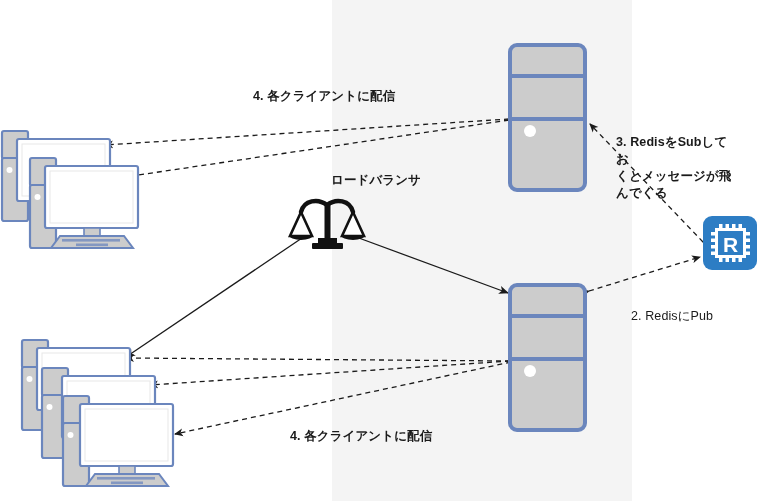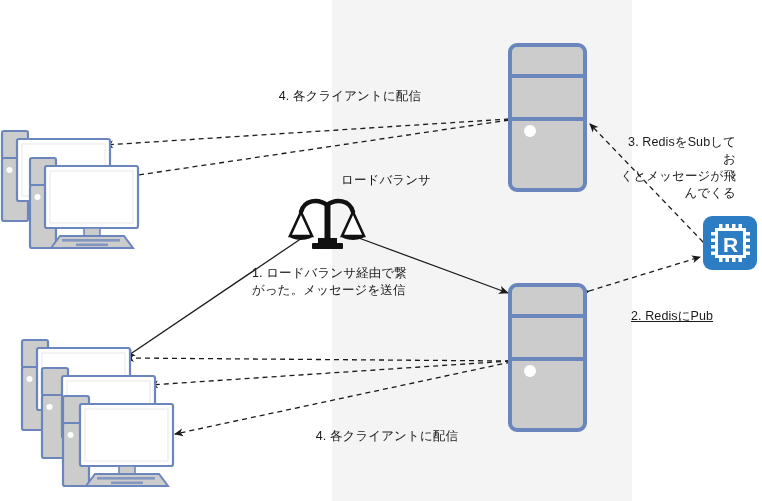--- a/index.html
+++ b/index.html
@@ -30,21 +30,21 @@
     height: 501px;
   }
   .lbl {
     position: absolute;
     color: #1a1a1a;
     font-size: 12.5px;
     line-height: 17px;
     white-space: pre-line;
     letter-spacing: 0.1px;
   }
-  .lbl-center { text-align: right; }
+  .lbl-center { text-align: left; font-weight: bold; }
   .lbl-left { text-align: left; }
 </style>
 </head>
 <body>
 
 <div id="canvas" style="background: rgb(255, 255, 255);">
 
   <div id="band" style="left: 332px; width: 300px; background: rgb(244, 244, 244);"></div>
 
   <svg class="layer" viewBox="0 0 762 501">
@@ -204,24 +204,22 @@
         <rect x="716.5" y="229.5" width="28" height="27" fill="none" stroke="#ffffff" stroke-width="3"></rect>
       </g>
       <text x="730.5" y="252" font-family="'Liberation Sans', sans-serif" font-size="21" font-weight="bold" fill="#ffffff" text-anchor="middle">R</text>
     </g>
   </svg>
 
   <div class="lbl lbl-center" style="left:253px; top:88px; width:168px;">4. 各クライアントに配信</div>
 
   <div class="lbl lbl-center" style="left:283px; top:172px; width:100px;margin-left:48px;">ロードバランサ</div>
 
-  <div class="lbl lbl-left" style="left:252px; top:265px; width:175px;">1. ロードバランサ経由で繋
-がった。メッセージを送信</div>
-
-  <div class="lbl lbl-left" style="left:631px; top:308px; width:120px;text-decoration:underline;">2. RedisにPub</div>
+
+  <div class="lbl lbl-left" style="left:631px; top:308px; width:120px;">2. RedisにPub</div>
 
   <div class="lbl lbl-center" style="left:616px; top:134px; width:120px;">3. RedisをSubしてお
 くとメッセージが飛
 んでくる</div>
 
   <div class="lbl lbl-center" style="left:290px; top:428px; width:168px;">4. 各クライアントに配信</div>
 
 </div>
 
 </body></html>

